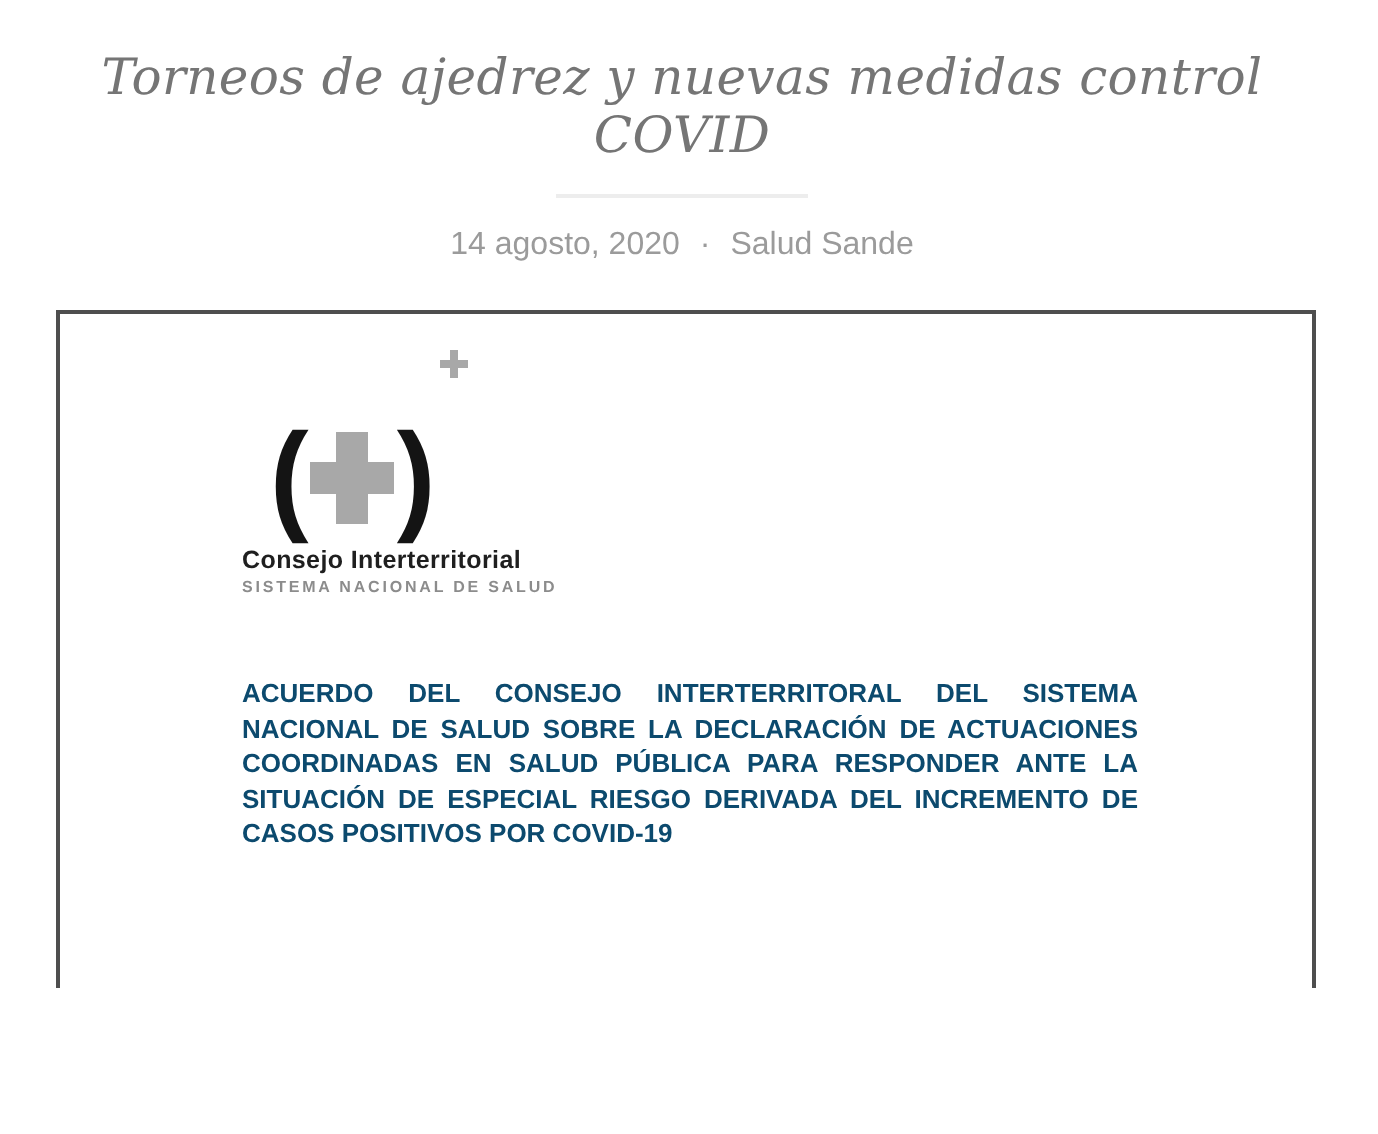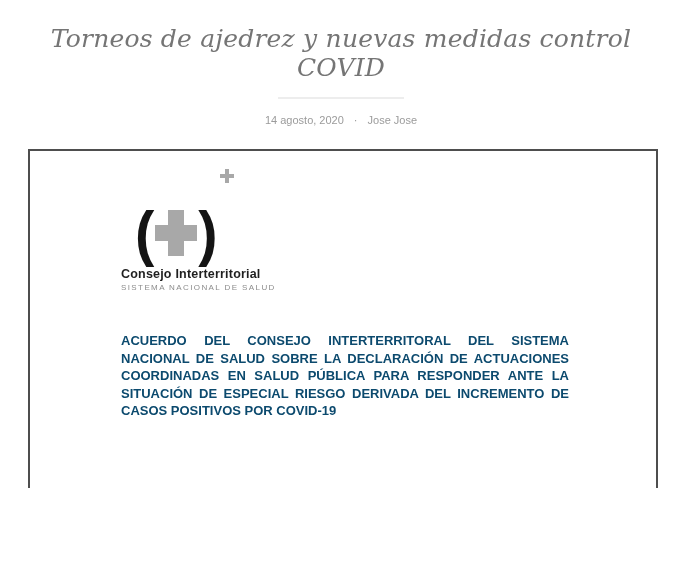--- a/index.html
+++ b/index.html
@@ -22,21 +22,21 @@
   .title-divider {
     width: 126px;
     height: 2px;
     background: #ededed;
     margin: 15px auto 0;
   }
 
   .post-meta {
     margin-top: 15px;
     text-align: center;
-    font-size: 11px;
+    font-size: 16px;
     color: #9b9b9b;
     display: flex;
     justify-content: center;
     align-items: center;
     gap: 10px;
   }
 
   .post-intro {
     margin: 26px 28px 0;
     font-size: 13.5px;
@@ -86,21 +86,21 @@
     font-size: 12.5px;
     font-weight: 700;
     color: #1f1f1f;
     letter-spacing: 0.2px;
   }
   .logo-subname {
     margin-top: 2px;
     font-size: 8px;
     letter-spacing: 1.4px;
     color: #8c8c8c;
-    font-weight: 400;
+    font-weight: 700;
   }
 
   .doc-heading {
     position: absolute;
     left: 91px; top: 181px;
     width: 448px;
     font-size: 13px;
     line-height: 17.5px;
     font-weight: 700;
     color: #0c4a6e;
@@ -123,21 +123,21 @@
 
 <article class="post">
 
   <h1 class="post-title">Torneos de ajedrez y nuevas medidas control COVID</h1>
 
   <div class="title-divider"></div>
 
   <div class="post-meta">
     <span>14 agosto, 2020</span>
     <span>·</span>
-    <span>Jose Jose</span>
+    <span>Salud Sande</span>
   </div>
 
 
   <div class="doc-embed">
     <div class="pdf-page">
 
       <div class="doc-logo">
         <div class="logo-row">
           <span class="logo-paren">(</span>
           <span class="logo-cross"></span>

